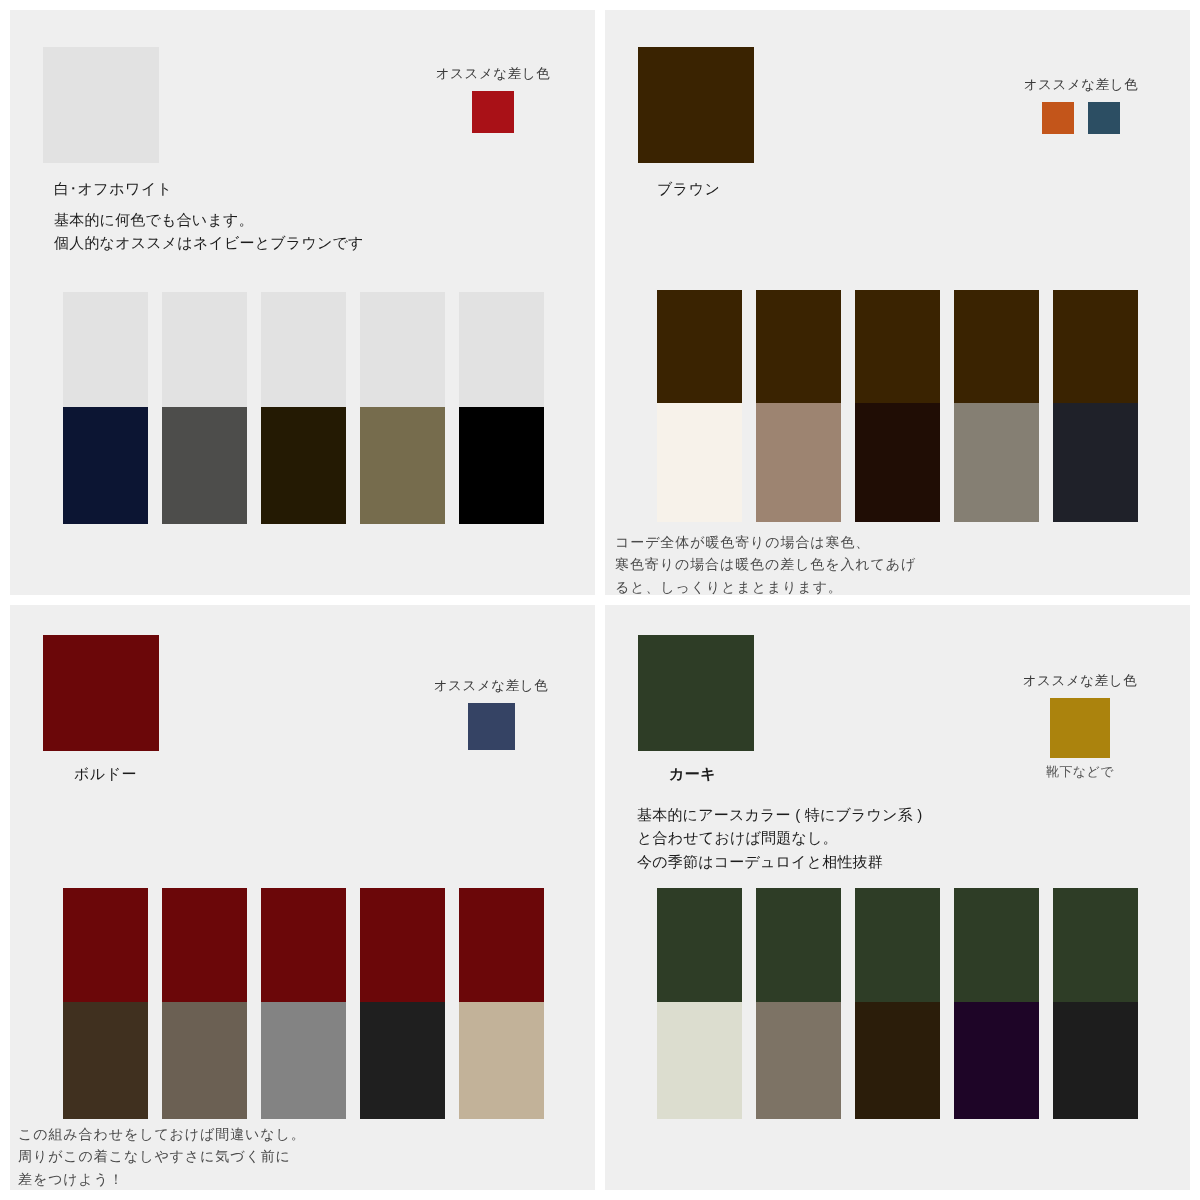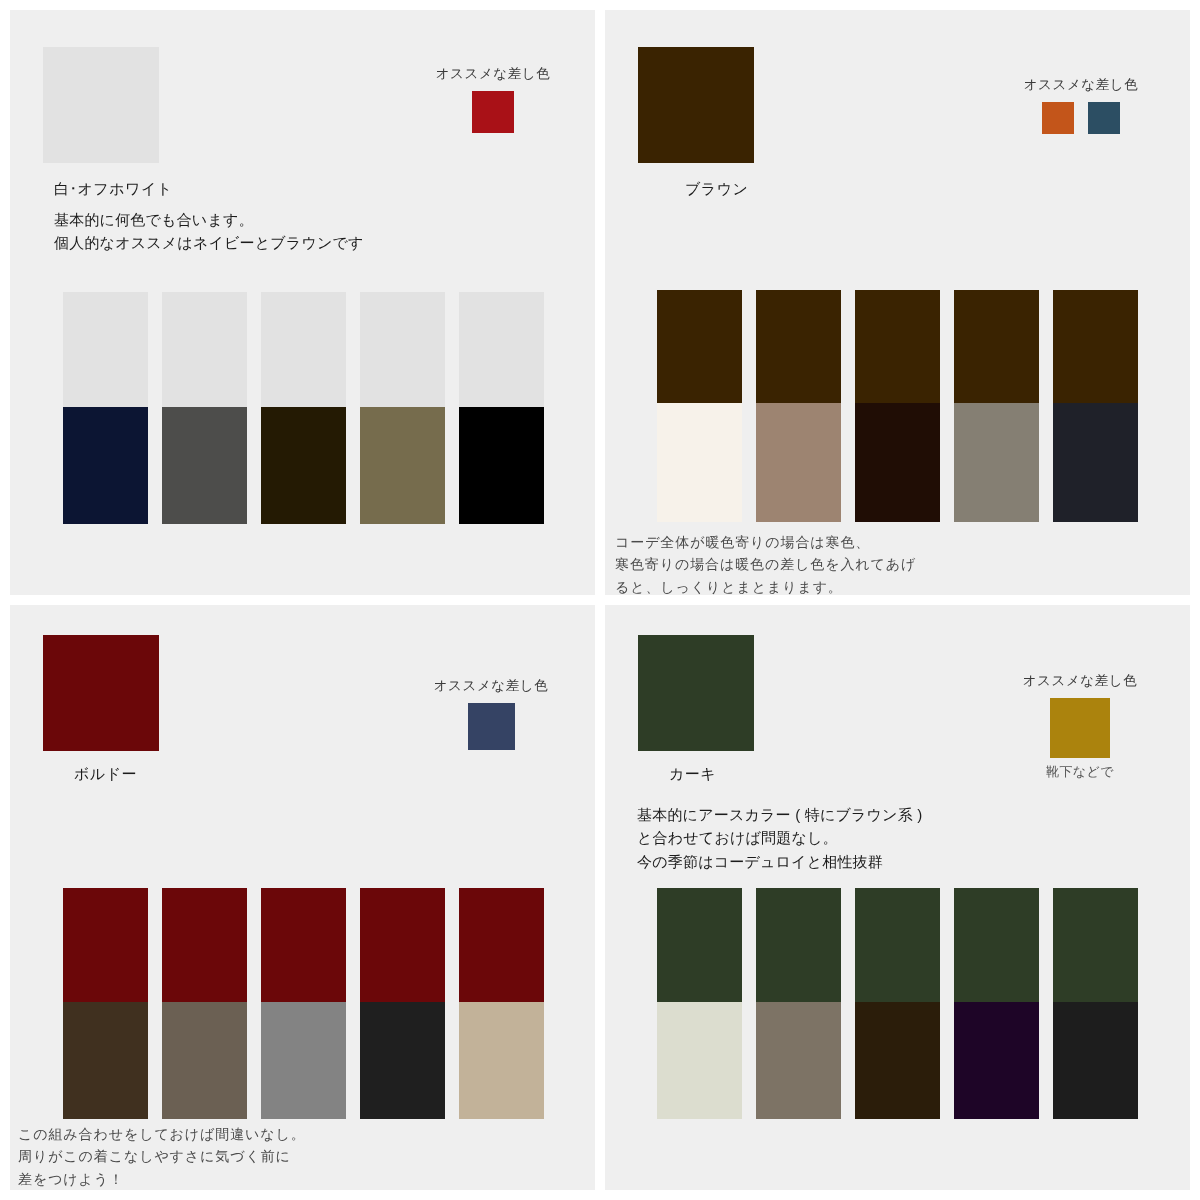--- a/index.html
+++ b/index.html
@@ -149,21 +149,21 @@
       </div>
       <div class="pair-col">
         <span class="pair-top" style="height: 115px; background-color: rgb(226, 226, 226);"></span>
         <span class="pair-bottom" style="height: 117px; background-color: rgb(0, 0, 0);"></span>
       </div>
     </div>
   </section>
 
   <section class="panel" id="panel-brown" style="background: rgb(239, 239, 239);">
     <div class="main-chip" style="left: 33px; top: 37px; background-color: rgb(58, 35, 1);"></div>
-    <div class="main-name" style="left:52px; top:170px;margin-left:28px;">ブラウン</div>
+    <div class="main-name" style="left:52px; top:170px;">ブラウン</div>
 
     <div class="accent-group" style="left:396px; top:66px; width:160px;">
       <div class="accent-title">オススメな差し色</div>
       <div class="accent-row">
         <span class="accent-chip" style="width: 32px; height: 32px; background-color: rgb(195, 85, 26);"></span>
         <span class="accent-chip" style="width: 32px; height: 32px; background-color: rgb(44, 78, 99);"></span>
       </div>
     </div>
 
 
@@ -230,21 +230,21 @@
       </div>
     </div>
 
     <div class="footnote" style="left:8px; top:519px; width:330px;">この組み合わせをしておけば間違いなし。
 周りがこの着こなしやすさに気づく前に
 差をつけよう！</div>
   </section>
 
   <section class="panel" id="panel-khaki" style="background: rgb(239, 239, 239);">
     <div class="main-chip" style="left: 33px; top: 30px; background-color: rgb(46, 61, 38);"></div>
-    <div class="main-name" style="left:64px; top:160px;">カーキ</div>
+    <div class="main-name" style="left:64px; top:160px;font-weight:bold;">カーキ</div>
 
     <div class="accent-group" style="left:395px; top:67px; width:160px;">
       <div class="accent-title">オススメな差し色</div>
       <div class="accent-row">
         <span class="accent-chip" style="width: 60px; height: 60px; background-color: rgb(171, 131, 13);"></span>
       </div>
       <div class="accent-caption">靴下などで</div>
     </div>
 
     <div class="desc" style="left:32px; top:198px; width:520px;">基本的にアースカラー ( 特にブラウン系 )

